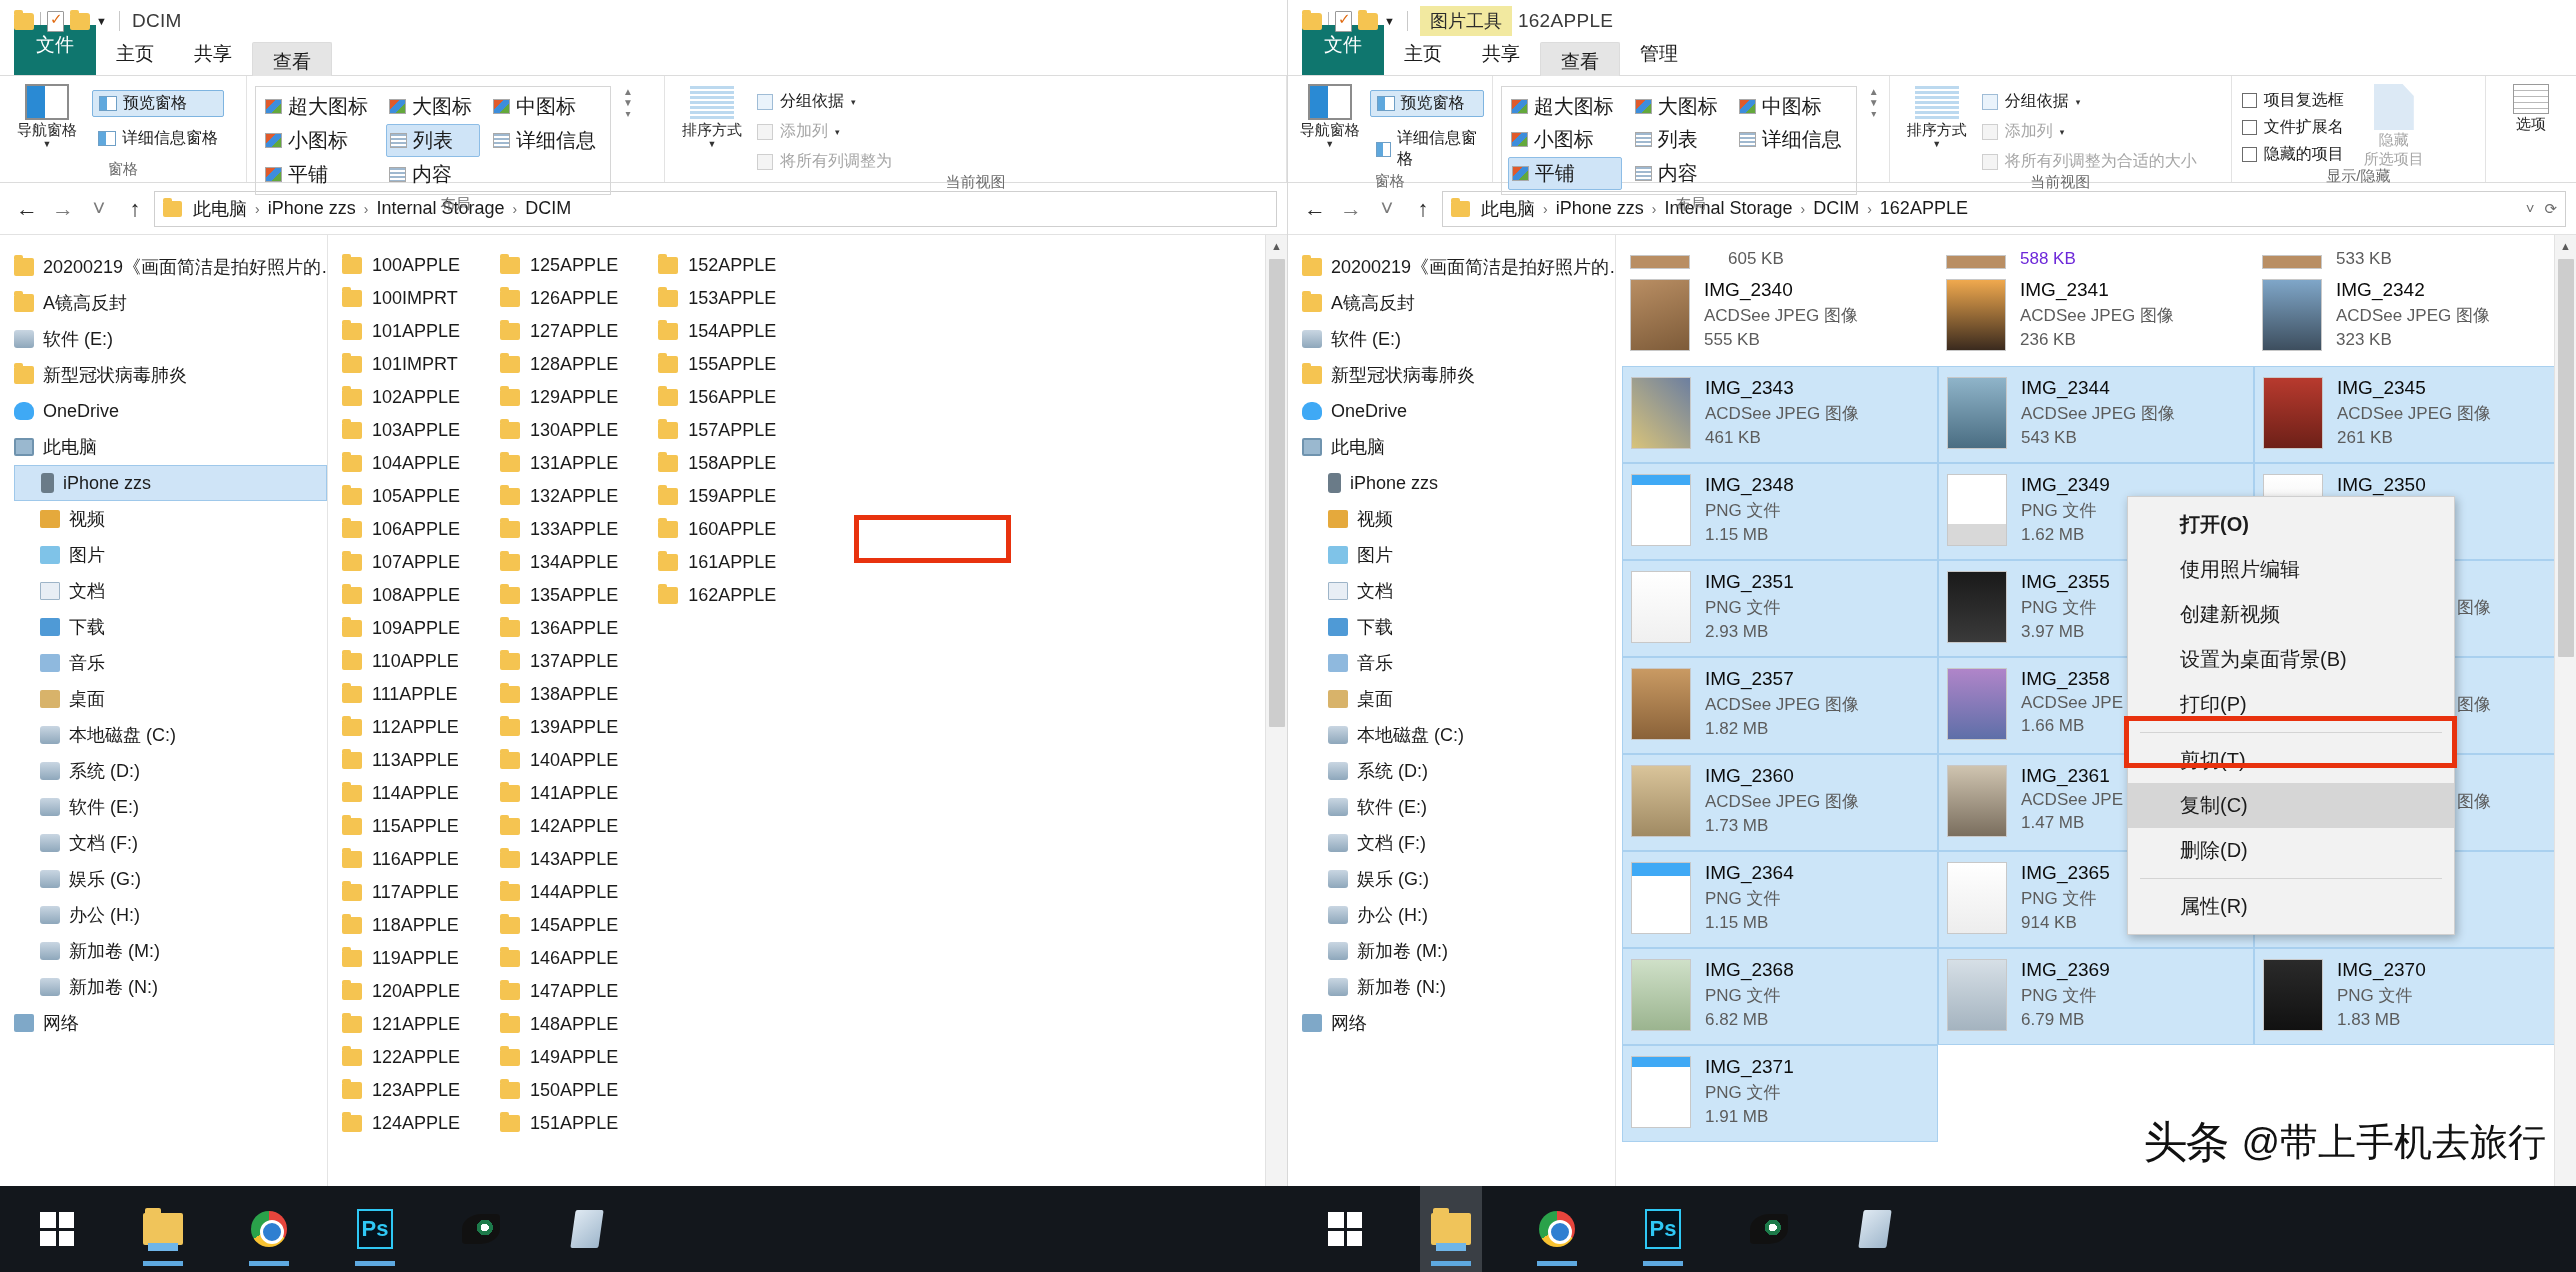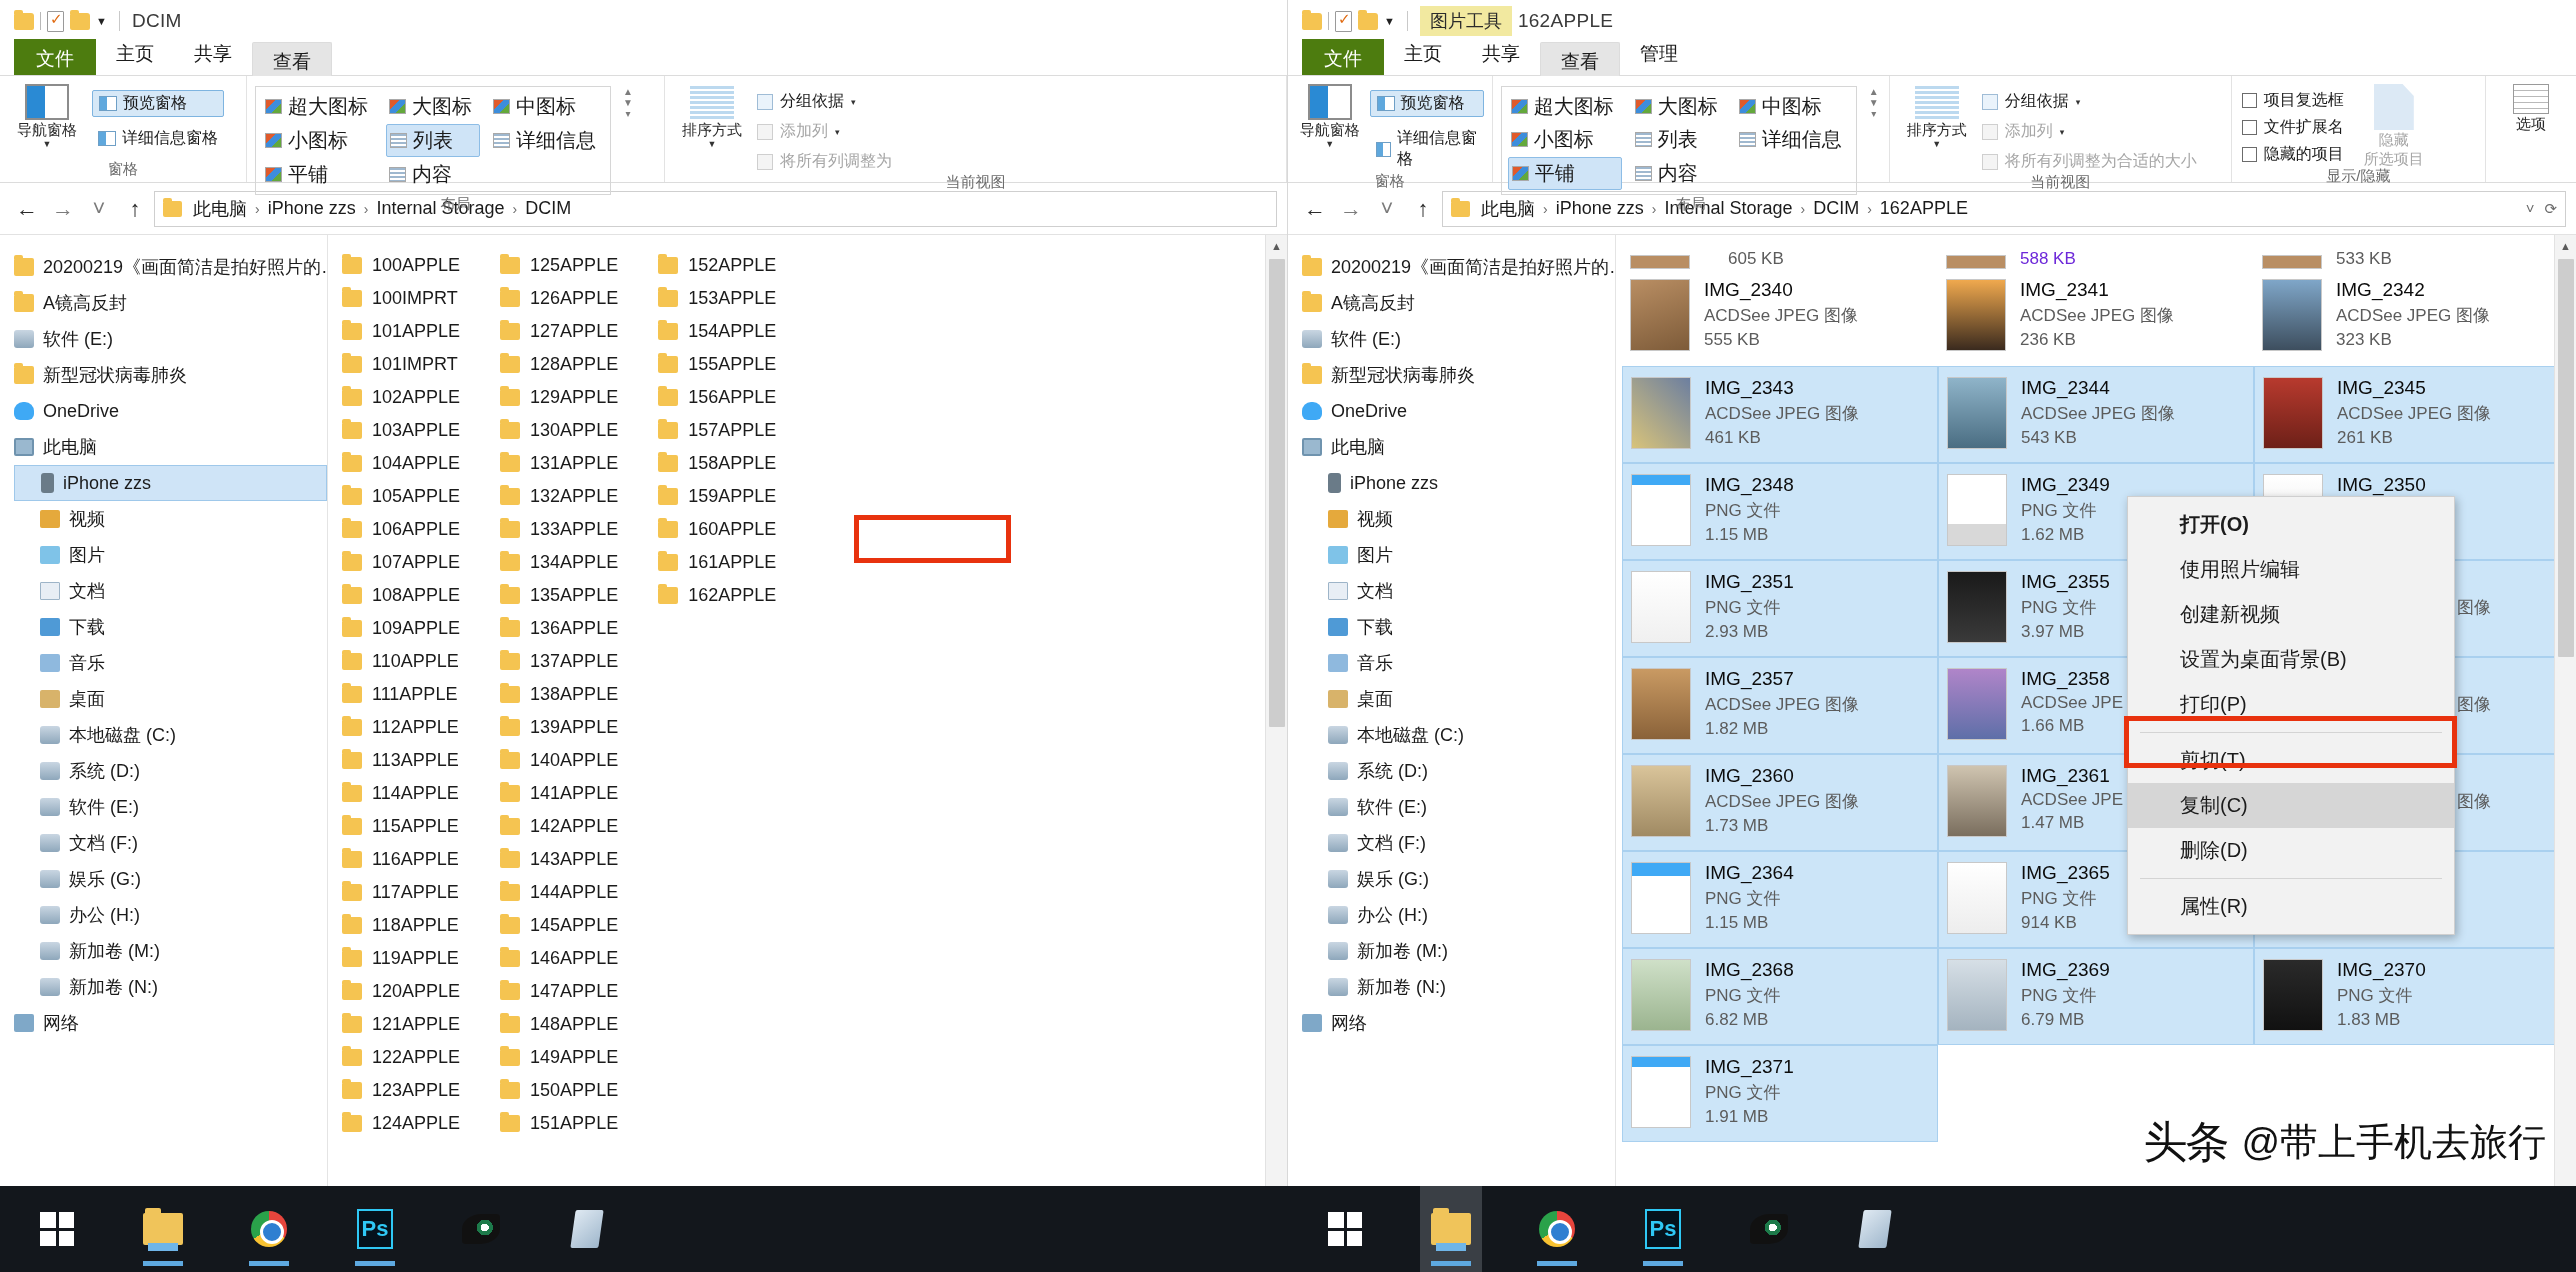--- a/index.html
+++ b/index.html
@@ -17,21 +17,21 @@
   .doc-ico { width:17px;height:21px;border:1.5px solid #9a9a9a;background:#fff;position:relative;border-radius:1px;}
   .doc-ico:after{content:"✓";position:absolute;left:2px;top:-2px;font-size:15px;color:#e06a10;}
   .caret { font-size:11px; color:#222; }
   .tb-sep { width:1px;height:20px;background:#c9c9c9;margin:0 6px; }
   .tb-title { font-size:19px; color:#3a3a3a; letter-spacing:0.3px; }
   .tool-tab-label { background:#f2e9a0; color:#2b2b2b; font-size:18px; padding:3px 10px; }
 
   
   .tabs { height:38px; display:flex; align-items:flex-end; border-bottom:1px solid #dcdcdc; padding-left:14px; }
   .tab { font-size:19px; padding:6px 20px 8px; color:#1b1b1b; cursor:default; }
-  .tab.file { background:#4d7c0f; color:#fff; padding:7px 22px 3px; }
+  .tab.file { background:#0f766e; color:#fff; padding:7px 22px 17px; }
   .tab.active { background:#e5e5e5; border:1px solid #dcdcdc; border-bottom:1px solid #fff;
                 position:relative; top:9px; border-radius:2px 2px 0 0; }
   .tab.mgmt { color:#1b1b1b; }
 
   
   .ribbon { height:107px; background:#fff; border-bottom:1px solid #dcdcdc; display:flex; position:relative; }
   .grp { display:flex; flex-direction:column; justify-content:space-between; padding:4px 8px 0; position:relative;
          border-right:1px solid #e3e3e3; }
   .grp-body { display:flex; align-items:flex-start; gap:6px; flex:1; padding-top:4px; }
   .grp-name { font-size:15px; color:#6b6b6b; text-align:center; padding-bottom:3px; }

